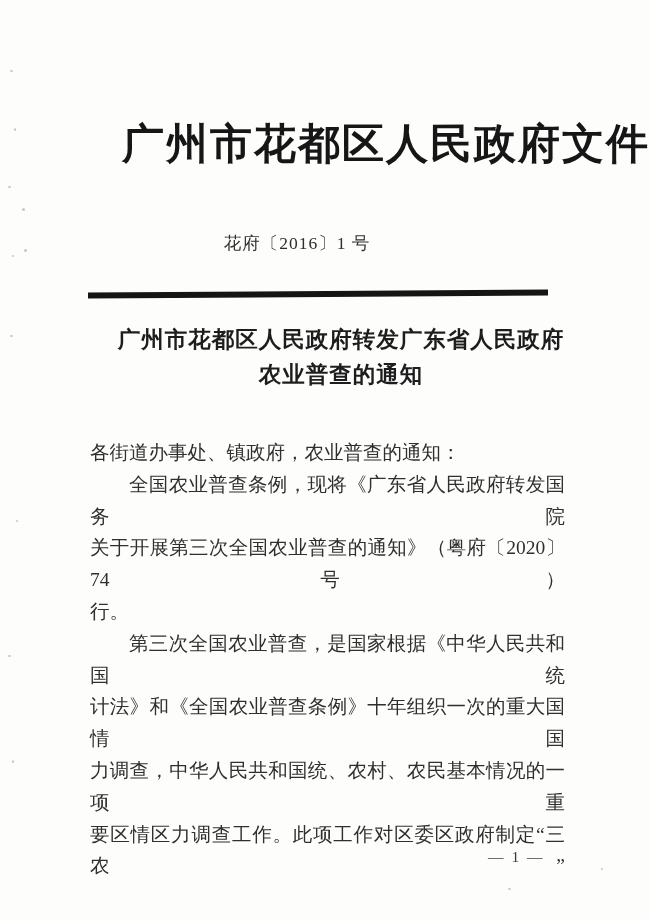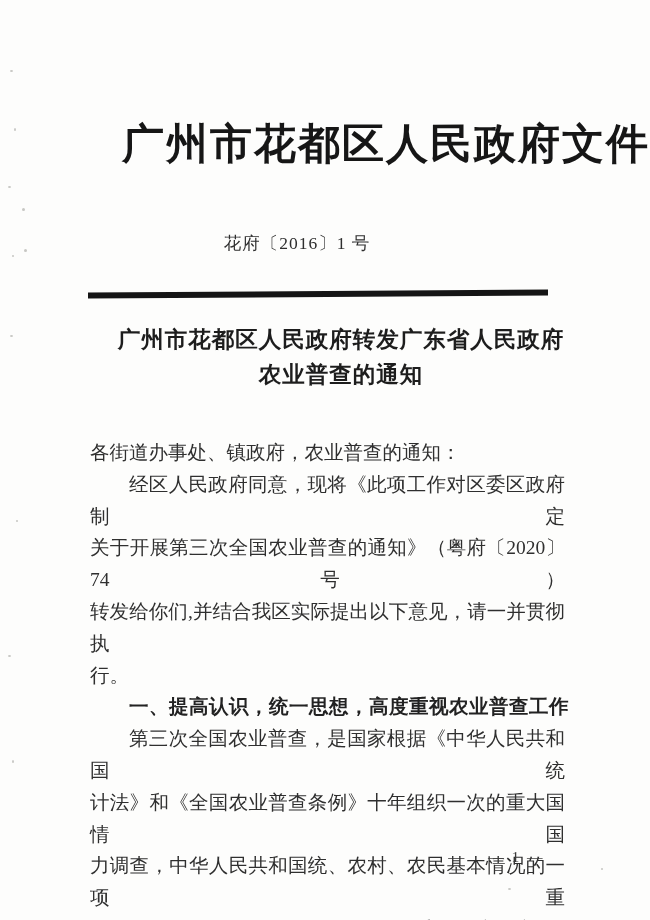--- a/index.html
+++ b/index.html
@@ -131,25 +131,23 @@
 
   <div class="separator-bar"></div>
 
   <h2 class="doc-title">
     <div>广州市花都区人民政府转发广东省人民政府</div>
     <div>农业普查的通知</div>
   </h2>
 
   <div class="doc-body">
     <div class="line">各街道办事处、镇政府，农业普查的通知：</div>
-    <div class="line indent justify">经区人民政府同意，现将《此项工作对区委区政府制定</div>
+    <div class="line indent justify">全国农业普查条例，现将《广东省人民政府转发国务院</div>
     <div class="line justify">关于开展第三次全国农业普查的通知》（粤府〔2020〕74 号）</div>
-    <div class="line justify">转发给你们,并结合我区实际提出以下意见，请一并贯彻执</div>
     <div class="line">行。</div>
-    <div class="line indent section-heading">一、提高认识，统一思想，高度重视农业普查工作</div>
     <div class="line indent justify">第三次全国农业普查，是国家根据《中华人民共和国统</div>
     <div class="line justify">计法》和《全国农业普查条例》十年组织一次的重大国情国</div>
     <div class="line justify">力调查，中华人民共和国统、农村、农民基本情况的一项重</div>
     <div class="line justify">要区情区力调查工作。此项工作对区委区政府制定“三农”</div>
 
   </div>
 
   <div class="page-number">— 1 —</div>
 
 </div>

